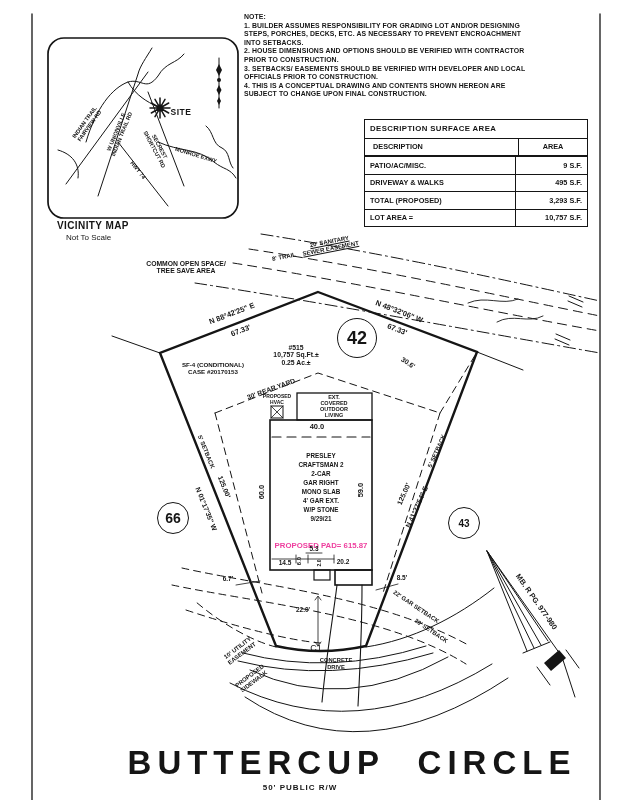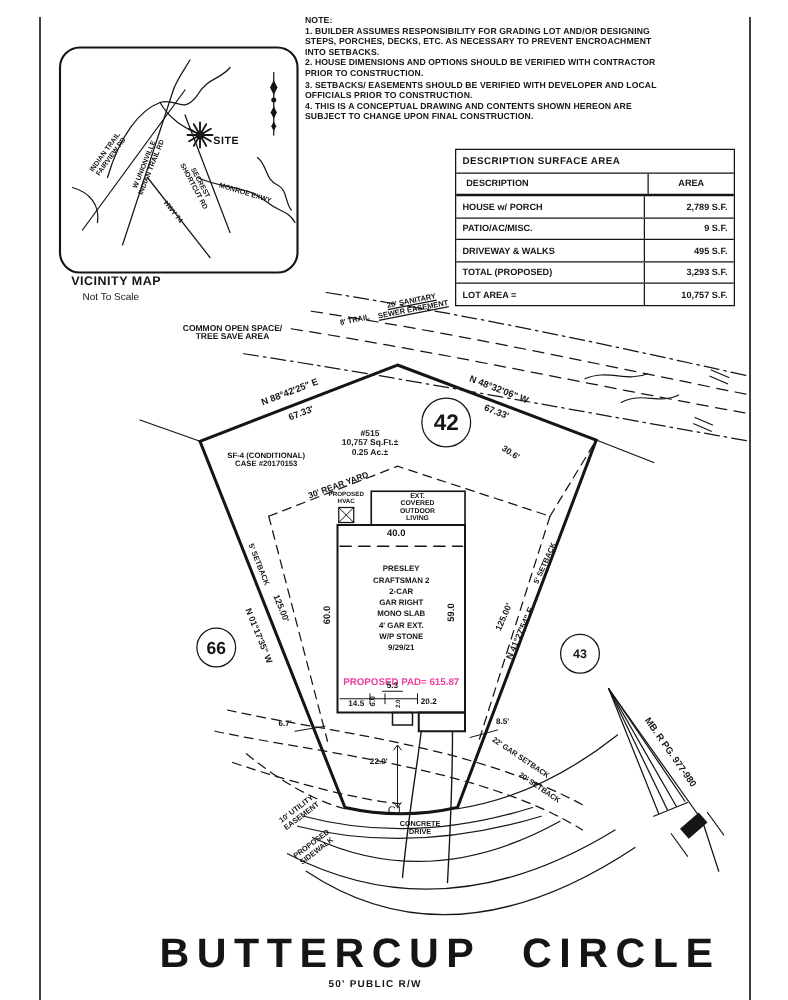--- a/index.html
+++ b/index.html
@@ -170,24 +170,20 @@
   <div class="tb" style="left:57px;top:220px;font-size:10px;letter-spacing:.4px;">VICINITY MAP</div>
   <div class="tb" style="left:66px;top:233px;font-size:8px;font-weight:normal;text-align:right;">Not To Scale</div>
 
   <div id="imptable">
     <div class="trow title">DESCRIPTION SURFACE AREA</div>
     <div class="trow hdr">
       <div class="cdesc">DESCRIPTION</div>
       <div class="carea">AREA</div>
     </div>
     <div class="trow">
-      <div class="cdesc">HOUSE w/ PORCH</div>
-      <div class="carea">2,789 S.F.</div>
-    </div>
-    <div class="trow">
       <div class="cdesc">PATIO/AC/MISC.</div>
       <div class="carea">9 S.F.</div>
     </div>
     <div class="trow">
       <div class="cdesc">DRIVEWAY &amp; WALKS</div>
       <div class="carea">495 S.F.</div>
     </div>
     <div class="trow">
       <div class="cdesc">TOTAL (PROPOSED)</div>
       <div class="carea">3,293 S.F.</div>

